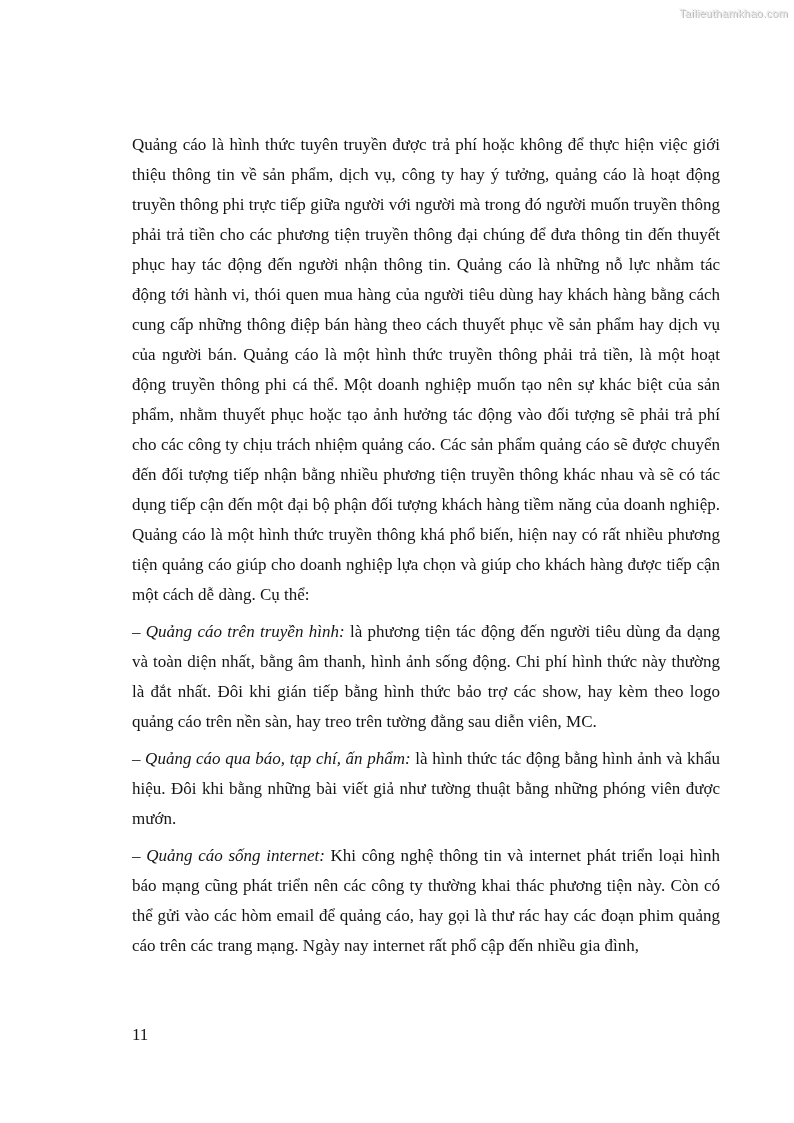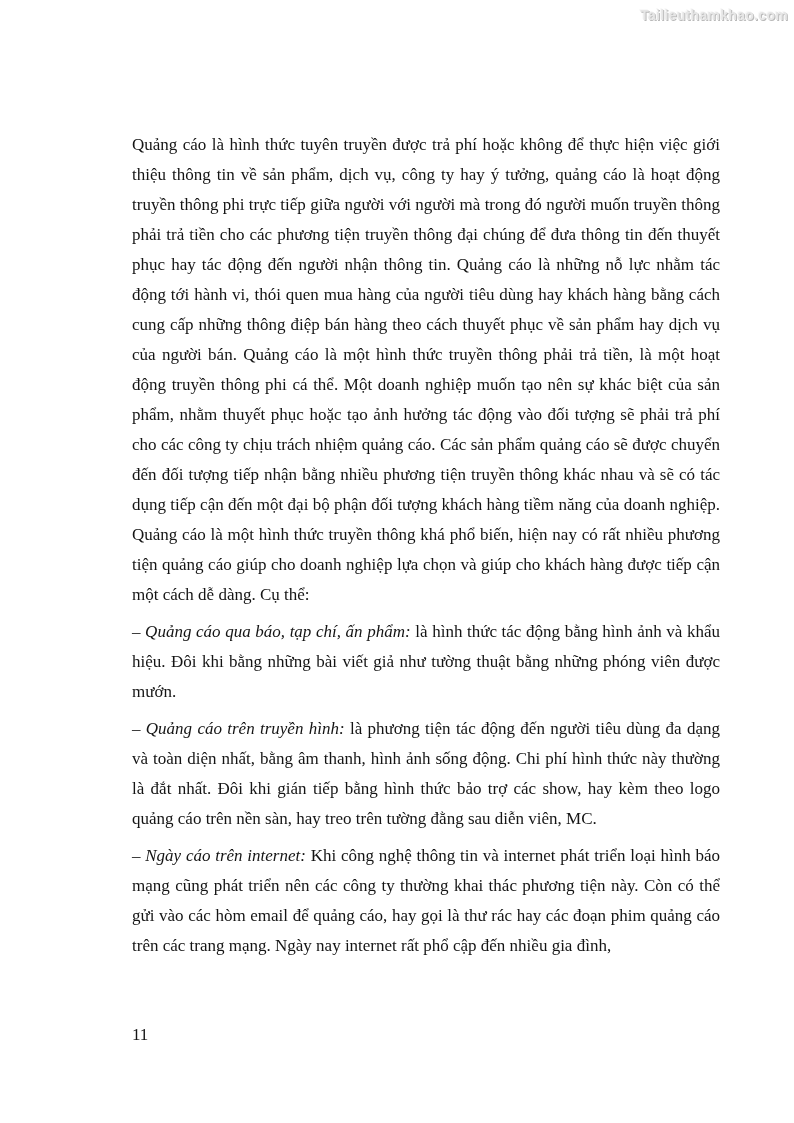--- a/index.html
+++ b/index.html
@@ -10,26 +10,25 @@
     position: relative;
     font-family: "Liberation Serif", "DejaVu Serif", serif;
     color: #141414;
     overflow: hidden;
   }
   .watermark {
     position: absolute;
     top: 7px;
     right: 6px;
     font-family: "Liberation Sans", sans-serif;
-    font-size: 14px;
+    font-size: 11px;
     letter-spacing: 0.3px;
     color: #e6e6e6;
     text-shadow: 1px 1px 0 #b9b9b9, -1px -1px 0 #f8f8f8;
     user-select: none;
-    font-weight: bold;
   }
   .content {
     position: absolute;
     left: 132px;
     top: 130px;
     width: 588px;
     font-size: 17px;
     line-height: 30px;
   }
   .heading {
@@ -61,26 +60,26 @@
 <body>
 
 <div class="watermark">Tailieuthamkhao.com</div>
 
 <div class="content">
 
 
   <p class="para">Quảng cáo là hình thức tuyên truyền được trả phí hoặc không để thực hiện việc giới thiệu thông tin về sản phẩm, dịch vụ, công ty hay ý tưởng, quảng cáo là hoạt động truyền thông phi trực tiếp giữa người với người mà trong đó người muốn truyền thông phải trả tiền cho các phương tiện truyền thông đại chúng để đưa thông tin đến thuyết phục hay tác động đến người nhận thông tin. Quảng cáo là những nỗ lực nhằm tác động tới hành vi, thói quen mua hàng của người tiêu dùng hay khách hàng bằng cách cung cấp những thông điệp bán hàng theo cách thuyết phục về sản phẩm hay dịch vụ của người bán. Quảng cáo là một hình thức truyền thông phải trả tiền, là một hoạt động truyền thông phi cá thể. Một doanh nghiệp muốn tạo nên sự khác biệt của sản phẩm, nhằm thuyết phục hoặc tạo ảnh hưởng tác động vào đối tượng sẽ phải trả phí cho các công ty chịu trách nhiệm quảng cáo. Các sản phẩm quảng cáo sẽ được chuyển đến đối tượng tiếp nhận bằng nhiều phương tiện truyền thông khác nhau và sẽ có tác dụng tiếp cận đến một đại bộ phận đối tượng khách hàng tiềm năng của doanh nghiệp. Quảng cáo là một hình thức truyền thông khá phổ biến, hiện nay có rất nhiều phương tiện quảng cáo giúp cho doanh nghiệp lựa chọn và giúp cho khách hàng được tiếp cận một cách dễ dàng. Cụ thể:</p>
 
   <p class="para">
+    <span class="lead">– Quảng cáo trên truyền hình:</span><span>là phương tiện tác động đến người tiêu dùng đa dạng và toàn diện nhất, bằng âm thanh, hình ảnh sống động. Chi phí hình thức này thường là đắt nhất. Đôi khi gián tiếp bằng hình thức bảo trợ các show, hay kèm theo logo quảng cáo trên nền sàn, hay treo trên tường đằng sau diễn viên, MC.</span>
+  </p>
+
+  <p class="para">
     <span class="lead">– Quảng cáo qua báo, tạp chí, ấn phẩm:</span><span>là hình thức tác động bằng hình ảnh và khẩu hiệu. Đôi khi bằng những bài viết giả như tường thuật bằng những phóng viên được mướn.</span>
   </p>
 
   <p class="para">
-    <span class="lead">– Quảng cáo trên truyền hình:</span><span>là phương tiện tác động đến người tiêu dùng đa dạng và toàn diện nhất, bằng âm thanh, hình ảnh sống động. Chi phí hình thức này thường là đắt nhất. Đôi khi gián tiếp bằng hình thức bảo trợ các show, hay kèm theo logo quảng cáo trên nền sàn, hay treo trên tường đằng sau diễn viên, MC.</span>
-  </p>
-
-  <p class="para">
-    <span class="lead">– Ngày cáo trên internet:</span><span>Khi công nghệ thông tin và internet phát triển loại hình báo mạng cũng phát triển nên các công ty thường khai thác phương tiện này. Còn có thể gửi vào các hòm email để quảng cáo, hay gọi là thư rác hay các đoạn phim quảng cáo trên các trang mạng. Ngày nay internet rất phổ cập đến nhiều gia đình,</span>
+    <span class="lead">– Quảng cáo sống internet:</span><span>Khi công nghệ thông tin và internet phát triển loại hình báo mạng cũng phát triển nên các công ty thường khai thác phương tiện này. Còn có thể gửi vào các hòm email để quảng cáo, hay gọi là thư rác hay các đoạn phim quảng cáo trên các trang mạng. Ngày nay internet rất phổ cập đến nhiều gia đình,</span>
   </p>
 
 </div>
 
 <div class="footer">11</div>
 
 </body></html>

